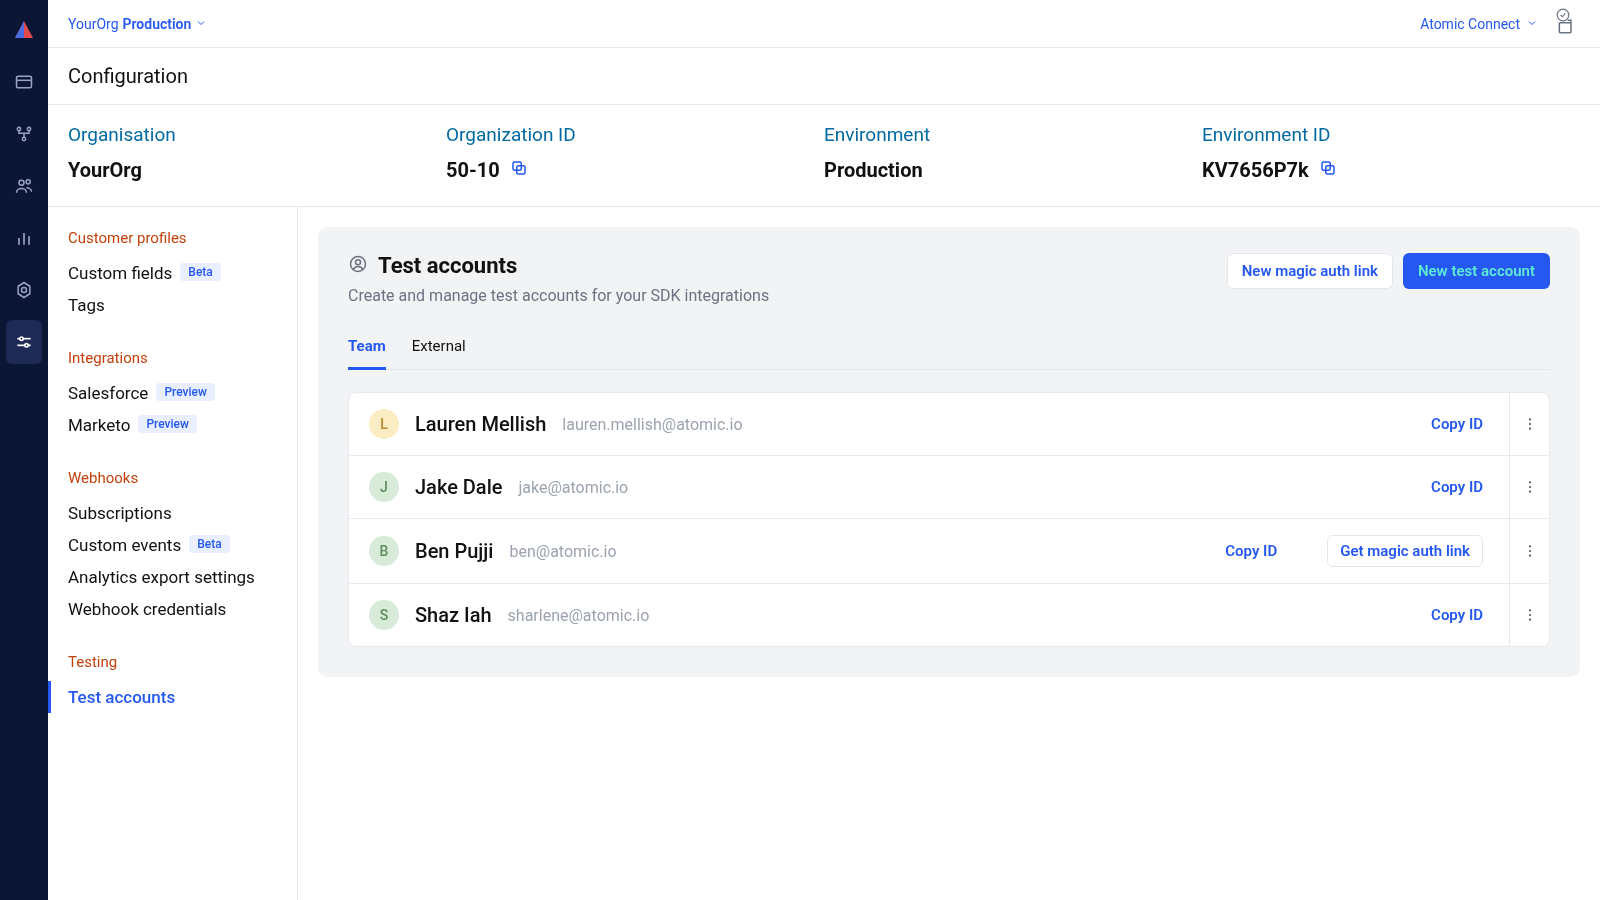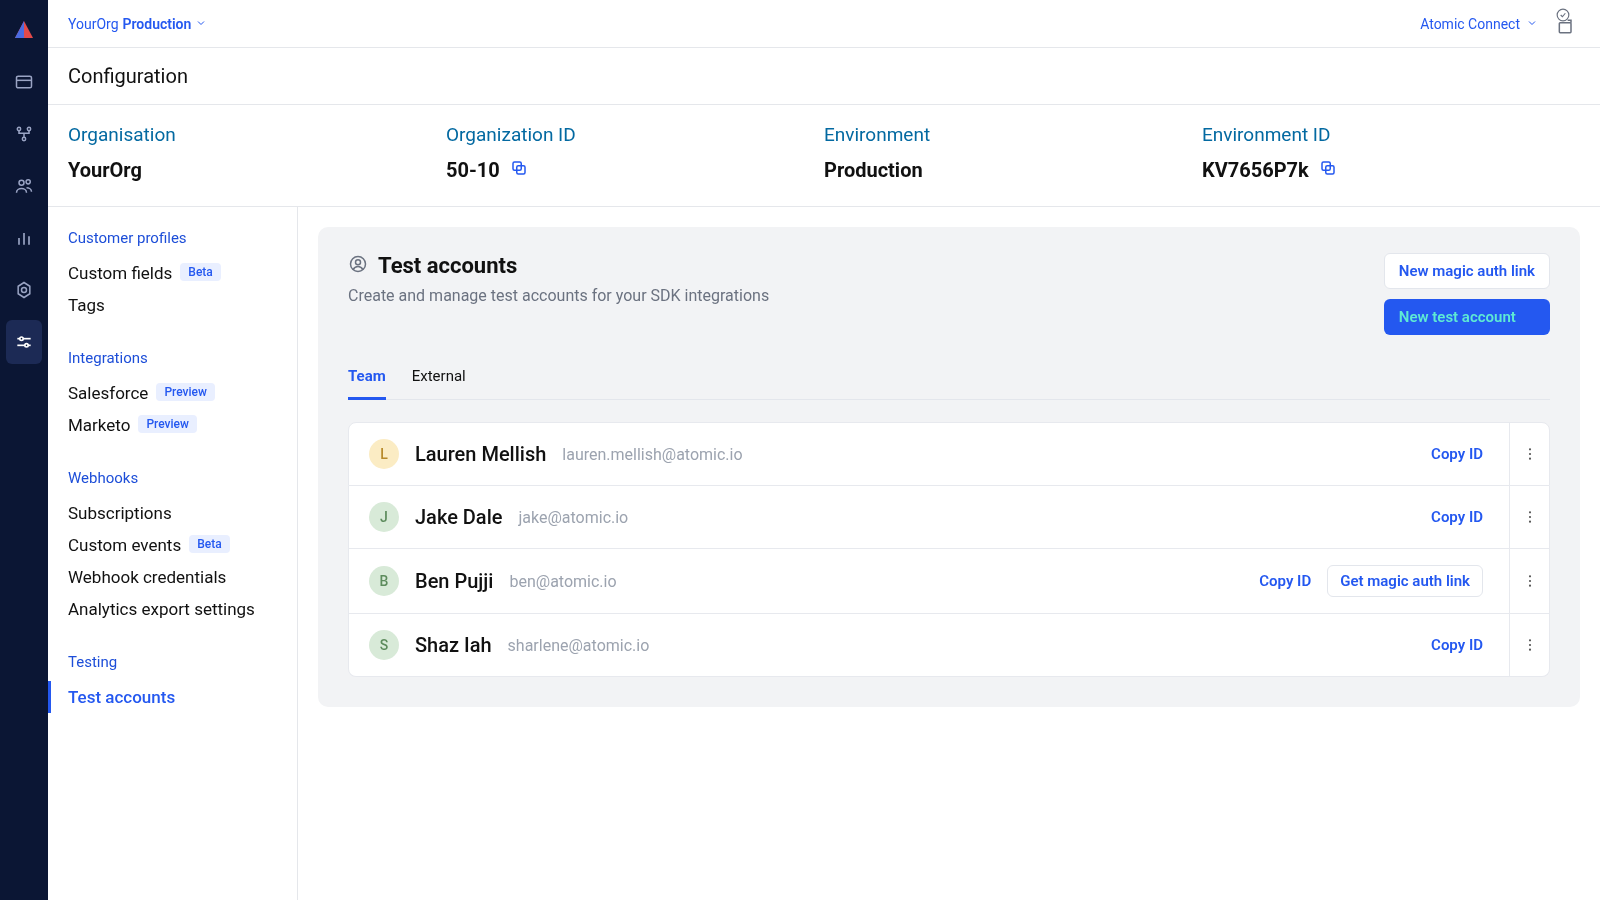--- a/index.html
+++ b/index.html
@@ -41,34 +41,34 @@
   .info-block { flex:1; }
   .info-block .label { font-size:19px; color:#0369a1; margin-bottom:12px; }
   .info-block .value { font-size:20px; font-weight:700; display:flex; align-items:center; gap:10px;}
   .copy-icon { color:#2458f0; cursor:pointer; }
   .copy-icon svg { width:18px; height:18px; }
 
   
   .body-split { flex:1; display:flex; min-height:0;}
   .side-nav { width:250px; border-right:1px solid #e5e7eb; padding:22px 0 22px 0; }
   .side-group { margin-bottom:28px; }
-  .side-heading { font-size:15px; color:#1d4ed8; padding:0 20px 10px; }
+  .side-heading { font-size:15px; color:#c2410c; padding:0 20px 10px; }
   .side-item { font-size:17px; color:#111; padding:6px 20px; display:flex; align-items:flex-start; gap:8px; cursor:pointer;}
   .side-item.active { color:#2458f0; border-left:3px solid #2458f0; padding-left:17px; font-weight:500;}
   .badge { font-size:12px; background:#e9efff; color:#2458f0; padding:2px 8px; border-radius:4px; font-weight:500;}
 
   
   .content { flex:1; padding:20px; min-width:0;}
   .panel { background:#f2f3f5; border-radius:10px; padding:26px 30px 30px; }
   .panel-head { display:flex; justify-content:space-between; align-items:flex-start; margin-bottom:8px;}
   .panel-title-wrap { display:flex; align-items:center; gap:10px; }
   .panel-title-wrap svg { width:20px; height:20px; color:#6b7280;}
   .panel-title { font-size:22px; font-weight:700; }
   .panel-sub { font-size:16px; color:#6b7280; margin-top:8px;}
-  .panel-actions { display:flex; gap:10px;flex-direction:column;}
+  .panel-actions { display:flex; gap:10px;}
   .btn { font-size:15px; font-weight:600; padding:8px 14px; border-radius:6px; cursor:pointer; border:1px solid transparent;}
   .btn-outline { background:#fff; color:#2458f0; border-color:#e3e6ec;}
   .btn-primary { background:#2458f0; color:#5eead4; }
 
   .tabs { display:flex; gap:26px; margin-top:24px; border-bottom:1px solid #e3e6ec; }
   .tab { font-size:15px; padding:8px 0 12px; cursor:pointer; color:#111; }
   .tab.active { color:#2458f0; font-weight:700; border-bottom:3px solid #2458f0; margin-bottom:-1px;}
 
   .rows { margin-top:22px; }
   .row {
@@ -79,21 +79,21 @@
   .row:first-child { border-top-left-radius:8px; border-top-right-radius:8px; }
   .row:last-child  { border-bottom-left-radius:8px; border-bottom-right-radius:8px; }
   .avatar {
     width:30px; height:30px; border-radius:50%; display:flex; align-items:center; justify-content:center;
     font-size:14px; font-weight:500;
   }
   .name { font-size:20px; font-weight:500;}
   .email { font-size:16px; color:#9ca3af; }
   .row-spacer { flex:1; }
   .link-btn { color:#2458f0; font-weight:600; font-size:15px; cursor:pointer; }
-  .mini-btn { color:#2458f0; font-weight:600; font-size:15px; background:#fff; border:1px solid #e3e6ec; padding:6px 12px; border-radius:6px; cursor:pointer;}
+  .mini-btn { color:#2458f0; font-weight:600; font-size:15px; background:#fff; border:1px solid #e3e6ec; padding:6px 12px; border-radius:6px; cursor:pointer;margin-left:34px;}
   .row-more { width:40px; display:flex; justify-content:center; border-left:1px solid #e7e9ee; margin:-16px -20px -16px 10px; align-self:stretch; align-items:center; cursor:pointer; color:#555;}
   .row-more svg{ width:16px; height:16px;}
 </style>
 </head>
 <body>
 
 <div class="rail">
   <div class="rail-logo">
     <svg viewBox="0 0 24 24">
         <polygon points="12,3 21,20 3,20" fill="#e24a4a"></polygon>
@@ -245,24 +245,24 @@
         <div class="side-group">
           <div class="side-heading">Webhooks</div>
           <div class="side-item">
             <span>Subscriptions</span>
           </div>
           <div class="side-item">
             <span>Custom events</span>
             <span class="badge">Beta</span>
           </div>
           <div class="side-item">
+            <span>Analytics export settings</span>
+          </div>
+          <div class="side-item">
             <span>Webhook credentials</span>
-          </div>
-          <div class="side-item">
-            <span>Analytics export settings</span>
           </div>
         </div>
         <div class="side-group">
           <div class="side-heading">Testing</div>
           <div class="side-item active">
             <span>Test accounts</span>
           </div>
         </div>
       </div>
 

